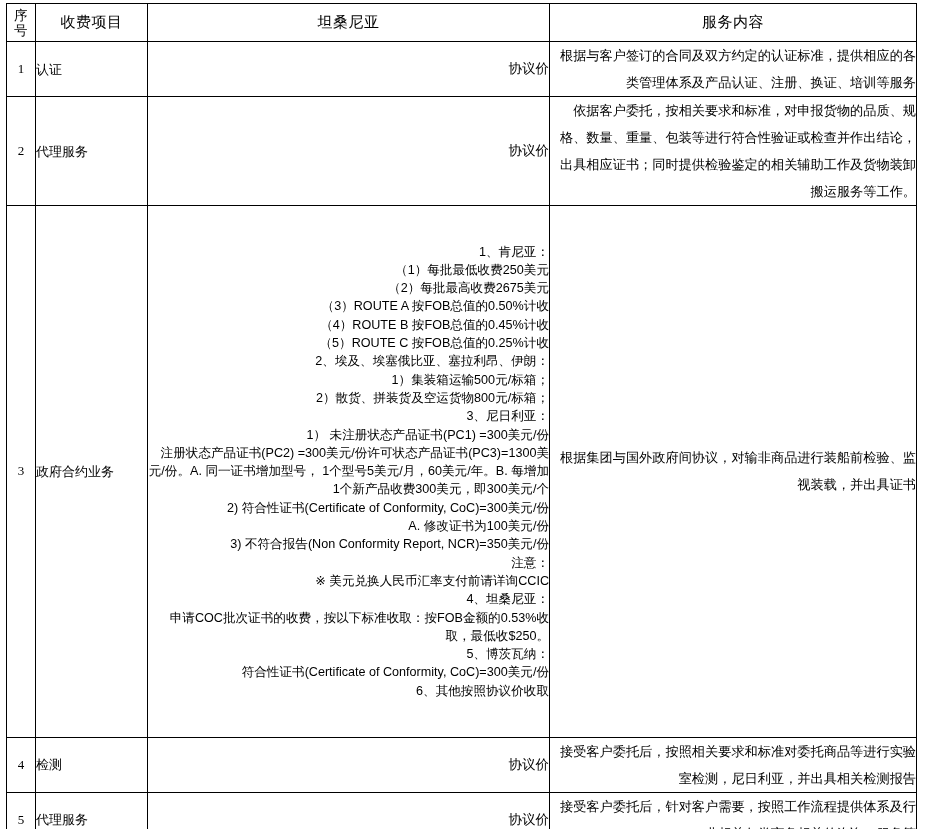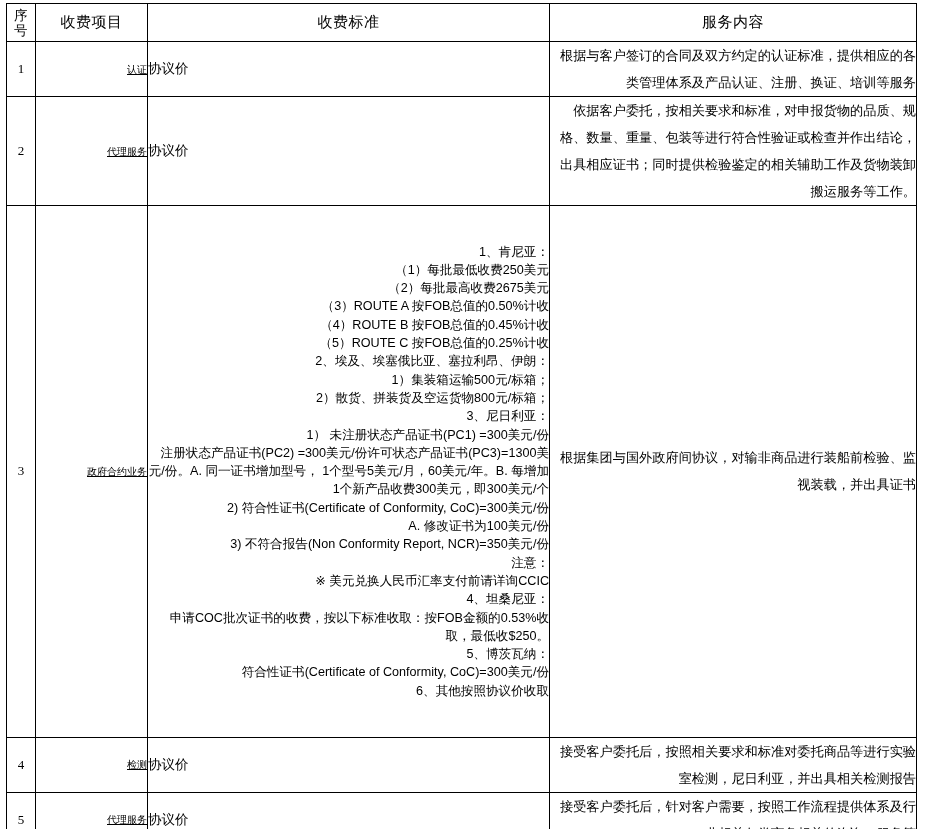--- a/index.html
+++ b/index.html
@@ -59,29 +59,28 @@
   }
   th.h-no .stack { display:block; }
 
   
   td.no {
     text-align: center;
     font-size: 13px;
     font-family: "Liberation Serif", "DejaVu Serif", serif;
   }
   td.item {
-    text-align: right;
-    font-size: 10px;
+    text-align: left;
+    font-size: 13px;
     line-height: 19px;
     padding: 2px 3px;
     font-family: "Liberation Sans", "DejaVu Sans", sans-serif;
-    text-decoration: underline;
   }
   td.std {
-    text-align: left;
+    text-align: right;
     font-size: 13.5px;
     font-family: "Liberation Sans", "DejaVu Sans", sans-serif;
   }
   td.svc {
     text-align: right;
     font-size: 13.2px;
     line-height: 27px;
     padding: 3px 2px 3px 3px;
     vertical-align: top;
     font-family: "Liberation Sans", "DejaVu Sans", sans-serif;
@@ -122,21 +121,21 @@
       <col class="c-std">
       <col class="c-svc">
     </colgroup>
     <thead>
       <tr class="r-head">
         <th class="h-no">
           <span class="stack">序</span>
           <span class="stack">号</span>
         </th>
         <th>收费项目</th>
-        <th>收费标准</th>
+        <th>坦桑尼亚</th>
         <th>服务内容</th>
       </tr>
     </thead>
     <tbody>
 
       <tr class="r1">
         <td class="no">1</td>
         <td class="item">认证</td>
         <td class="std">协议价</td>
         <td class="svc mid">根据与客户签订的合同及双方约定的认证标准，提供相应的各类管理体系及产品认证、注册、换证、培训等服务</td>

